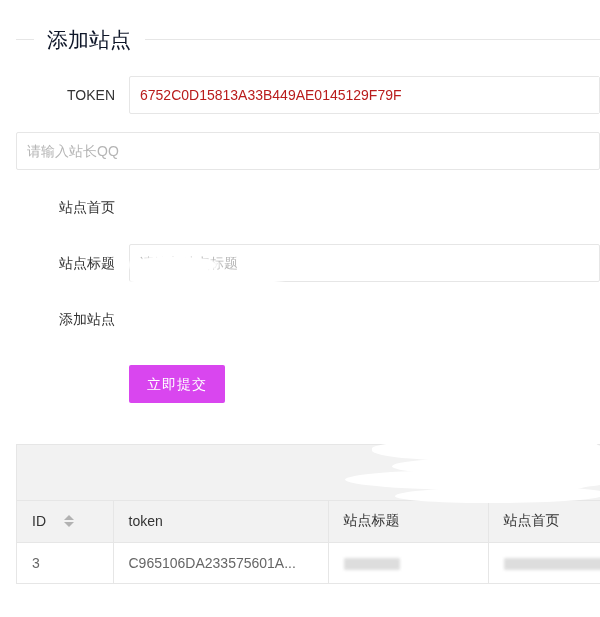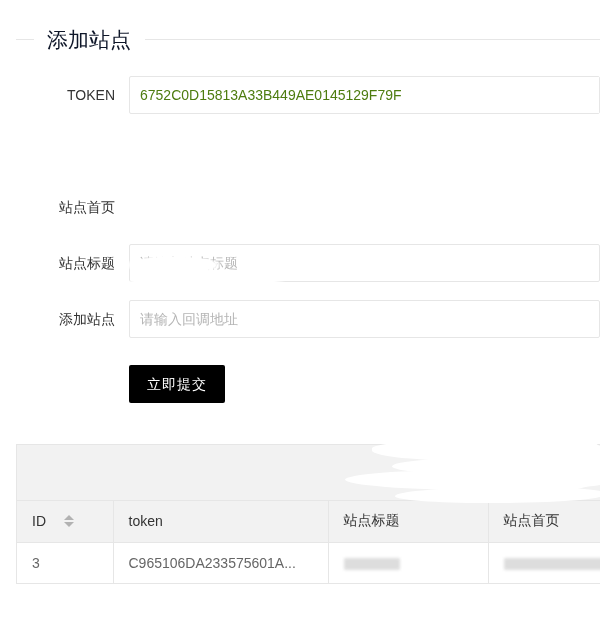--- a/index.html
+++ b/index.html
@@ -79,21 +79,21 @@
   .input {
     display: block;
     width: 100%;
     height: 38px;
     box-sizing: border-box;
     border: 1px solid #e6e6e6;
     border-radius: 2px;
     background: #fff;
     padding: 0 10px;
     font-size: 14px;
-    color: #4d7c0f;
+    color: #b91c1c;
     font-family: "Liberation Sans", "DejaVu Sans", sans-serif;
     outline: none;
     line-height: 36px;
   }
   .input::placeholder {
     color: #b5b5b5;
     opacity: 1;
   }
 
   
@@ -129,21 +129,21 @@
     padding-top: 9px;
   }
   .btn-spacer {
     width: 113px;
     flex: 0 0 113px;
   }
   .btn-submit {
     height: 38px;
     line-height: 38px;
     padding: 0 18px;
-    background: #000000;
+    background: #d946ef;
     color: #fff;
     border: none;
     border-radius: 2px;
     font-size: 14px;
     font-family: "Liberation Sans", "DejaVu Sans", sans-serif;
     cursor: pointer;
     letter-spacing: 1px;
   }
 
   
@@ -274,39 +274,39 @@
 
     <div class="form-row">
       <label class="form-label">TOKEN</label>
       <div class="form-control">
         <input class="input" type="text" value="6752C0D15813A33B449AE0145129F79F" style="">
         <span class="fade-tail"></span>
       </div>
     </div>
 
     <div class="form-row">
+      <div class="form-control">
+        <input class="input" type="text" placeholder="请输入站长QQ" style="">
+      </div>
     </div>
 
     <div class="form-row">
       <label class="form-label">站点首页</label>
     </div>
 
     <div class="form-row">
       <label class="form-label">站点标题</label>
       <div class="form-control">
         <input class="input" type="text" placeholder="请输入站点标题" style="">
         <span class="smudge-title"></span>
       </div>
     </div>
 
     <div class="form-row">
       <label class="form-label">添加站点</label>
-      <div class="form-control">
-        <input class="input" type="text" placeholder="请输入回调地址" style="">
-      </div>
     </div>
 
     <div class="btn-row">
       <span class="btn-spacer"></span>
       <button class="btn-submit" type="button">立即提交</button>
     </div>
 
   </div>
 </div>
 

